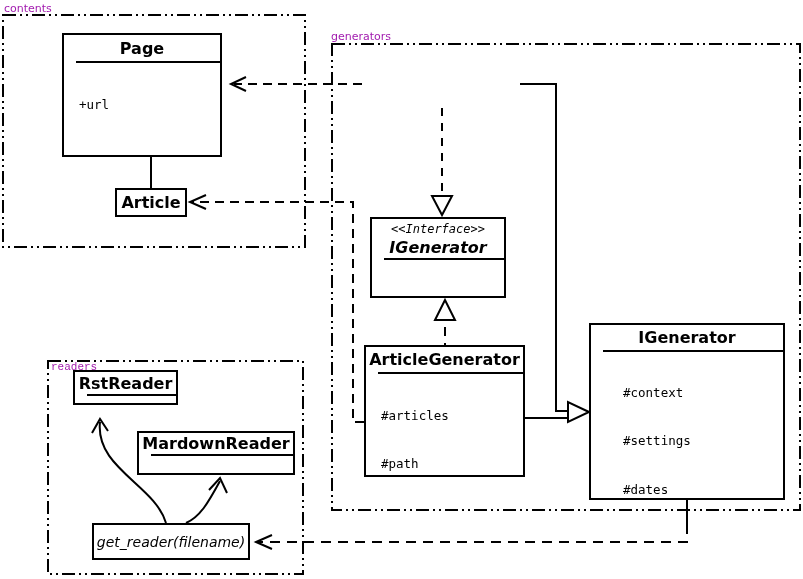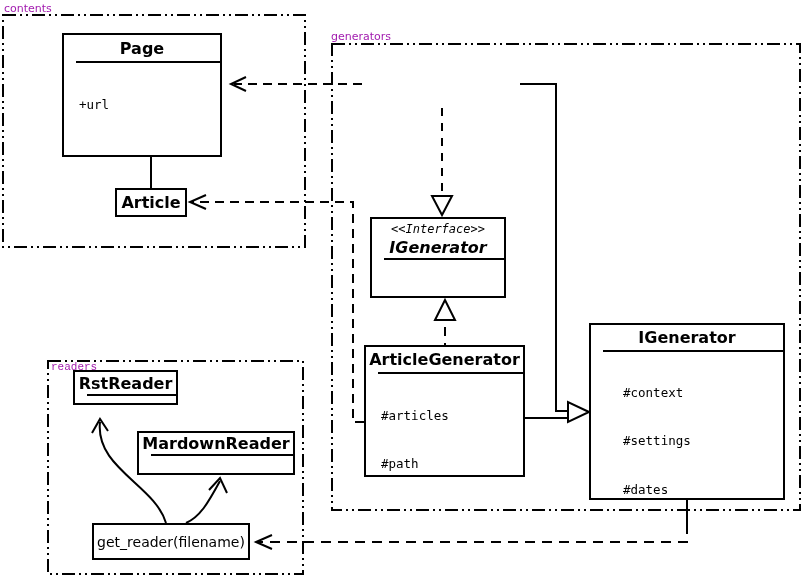--- a/index.html
+++ b/index.html
@@ -118,17 +118,17 @@
     </div>
   </div>
 
   <div class="class-box" style="left:137px;top:431px;width:158px;height:44px;">
     <div class="class-title" style="height:21px;">MardownReader</div>
     <div class="sec">
       
     </div>
   </div>
 
-  <div class="plain-box" style="left:92px;top:523px;width:158px;height:37px;">
+  <div class="plain-box" style="left:92px;top:523px;width:158px;height:37px;font-style:italic;">
     <span>get_reader(filename)</span>
   </div>
 
 </div>
 
 </body></html>

